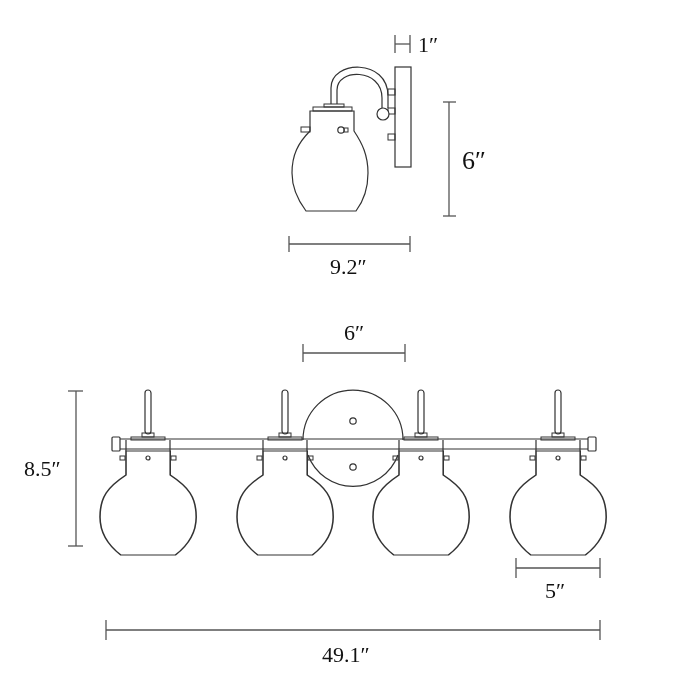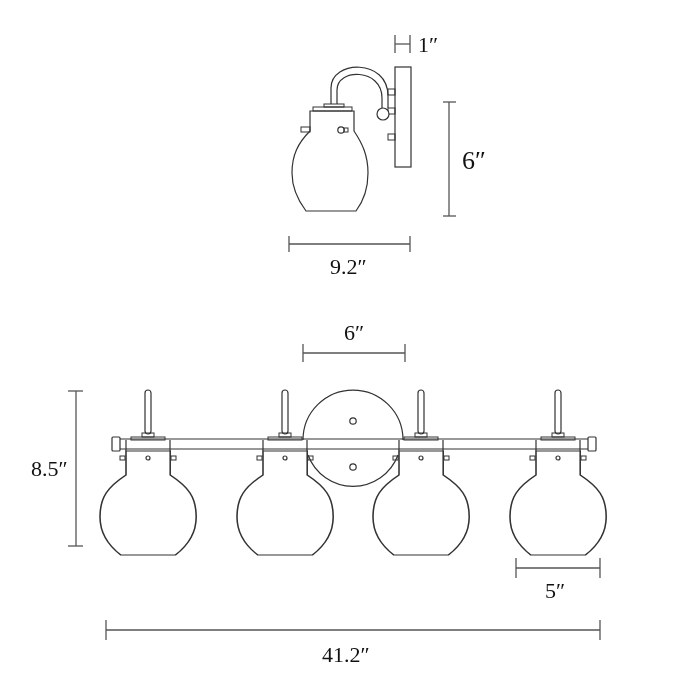--- a/index.html
+++ b/index.html
@@ -153,15 +153,15 @@
     <line x1="600" y1="620" x2="600" y2="640"></line>
     <line x1="106" y1="630" x2="600" y2="630"></line>
   </g>
 </svg>
 
 <div class="lbl" style="left:418px; top:34px;">1″</div>
 <div class="lbl" style="left:462px; top:148px; font-size:26px;">6″</div>
 <div class="lbl" style="left:330px; top:256px;">9.2″</div>
 
 <div class="lbl" style="left:344px; top:322px;">6″</div>
-<div class="lbl" style="left:24px; top:458px;margin-left:7px;">8.5″</div>
+<div class="lbl" style="left:24px; top:458px;">8.5″</div>
 <div class="lbl" style="left:545px; top:580px;">5″</div>
-<div class="lbl" style="left:322px; top:644px;">41.2″</div>
+<div class="lbl" style="left:322px; top:644px;">49.1″</div>
 
 </body></html>

